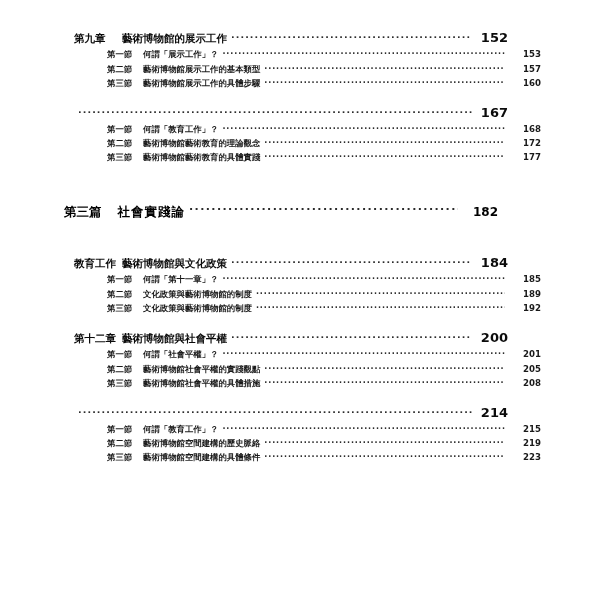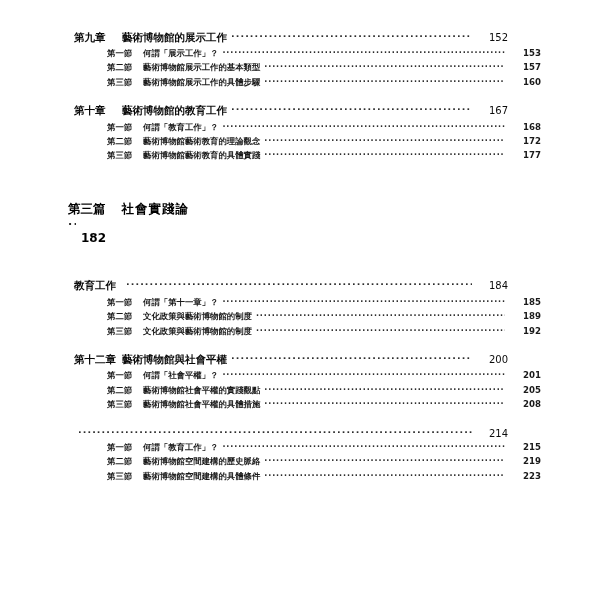--- a/index.html
+++ b/index.html
@@ -72,22 +72,22 @@
   .chapter .chap-id {
     display: inline-block;
     width: 48px;
     flex: 0 0 48px;
   }
   .chapter .chap-title {
     flex: 0 0 auto;
     font-family: Liberation Mono, monospace;
   }
   .chapter .num {
-    font-weight: normal;
-    font-size: 10px;
+    font-weight: bold;
+    font-size: 13px;
     width: 30px;
   }
   .chapter .dots::after {
     font-size: 9.5px;
     letter-spacing: 1.1px;
   }
 
   
   .section {
     margin-left: 55px;
@@ -113,21 +113,20 @@
     letter-spacing: 0.9px;
     bottom: 1px;
   }
 
   
   .part {
     margin-left: 12px;
     font-size: 12.5px;
     font-weight: bold;
     color: #000000;
-    flex-direction: column;
   }
   .part .part-id {
     flex: 0 0 auto;
     padding-right: 16px;
   }
   .part .part-title {
     flex: 0 0 auto;
     letter-spacing: 1px;
   }
   .part .num {
@@ -177,24 +176,20 @@
       <div class="row section">
         <span class="label">
           <span class="sec-id">第三節</span>
           <span class="sec-title">藝術博物館展示工作的具體步驟</span>
         </span>
         <span class="dots"></span>
         <span class="num">160</span>
       </div>
       <div class="gap-chapter"></div>
       <div class="row chapter">
-        <span class="label">
-          <span class="chap-id">第十章</span>
-          <span class="chap-title">藝術博物館的教育工作</span>
-        </span>
         <span class="dots"></span>
         <span class="num">167</span>
       </div>
       <div class="row section">
         <span class="label">
           <span class="sec-id">第一節</span>
           <span class="sec-title">何謂「教育工作」？</span>
         </span>
         <span class="dots"></span>
         <span class="num">168</span>
@@ -221,20 +216,21 @@
           <span class="part-id">第三篇</span>
           <span class="part-title">社會實踐論</span>
         </span>
         <span class="dots"></span>
         <span class="num">182</span>
       </div>
       <div class="gap-part-after"></div>
       <div class="row chapter">
         <span class="label">
           <span class="chap-id">教育工作</span>
+          <span class="chap-title">藝術博物館與文化政策</span>
         </span>
         <span class="dots"></span>
         <span class="num">184</span>
       </div>
       <div class="row section">
         <span class="label">
           <span class="sec-id">第一節</span>
           <span class="sec-title">何謂「第十一章」？</span>
         </span>
         <span class="dots"></span>

